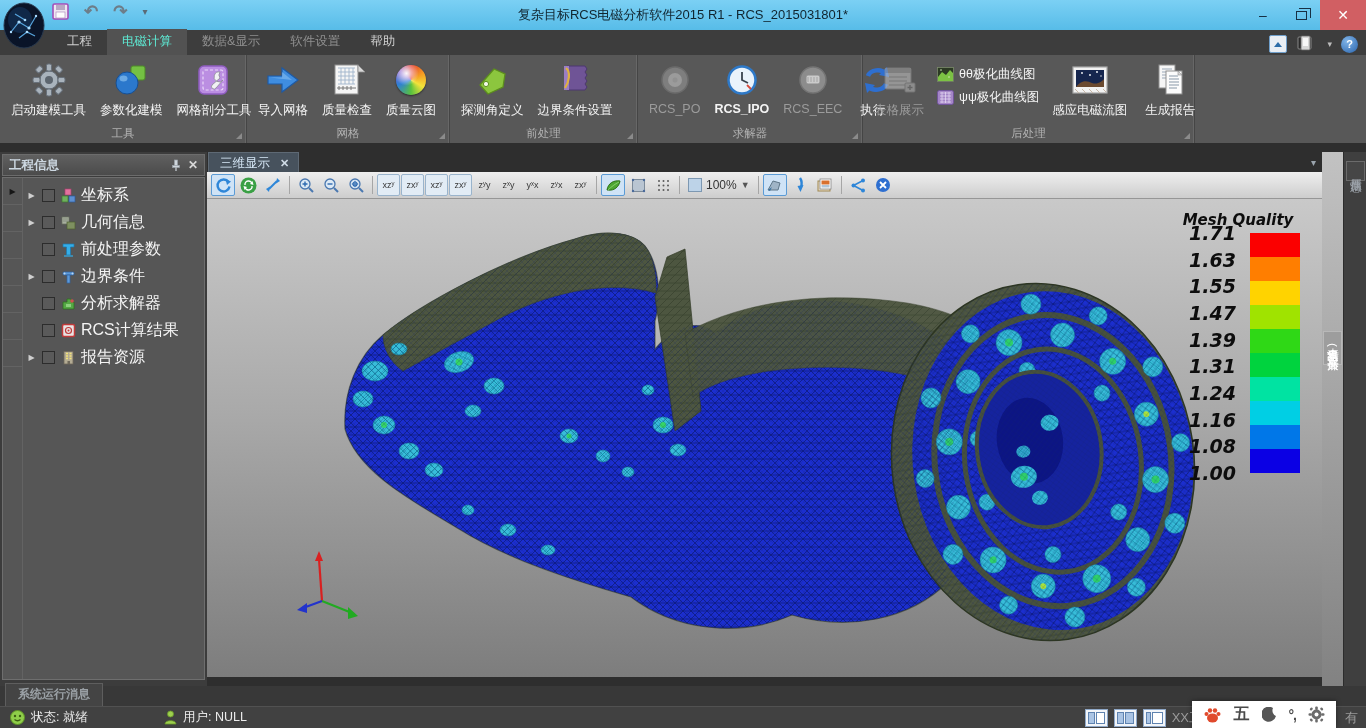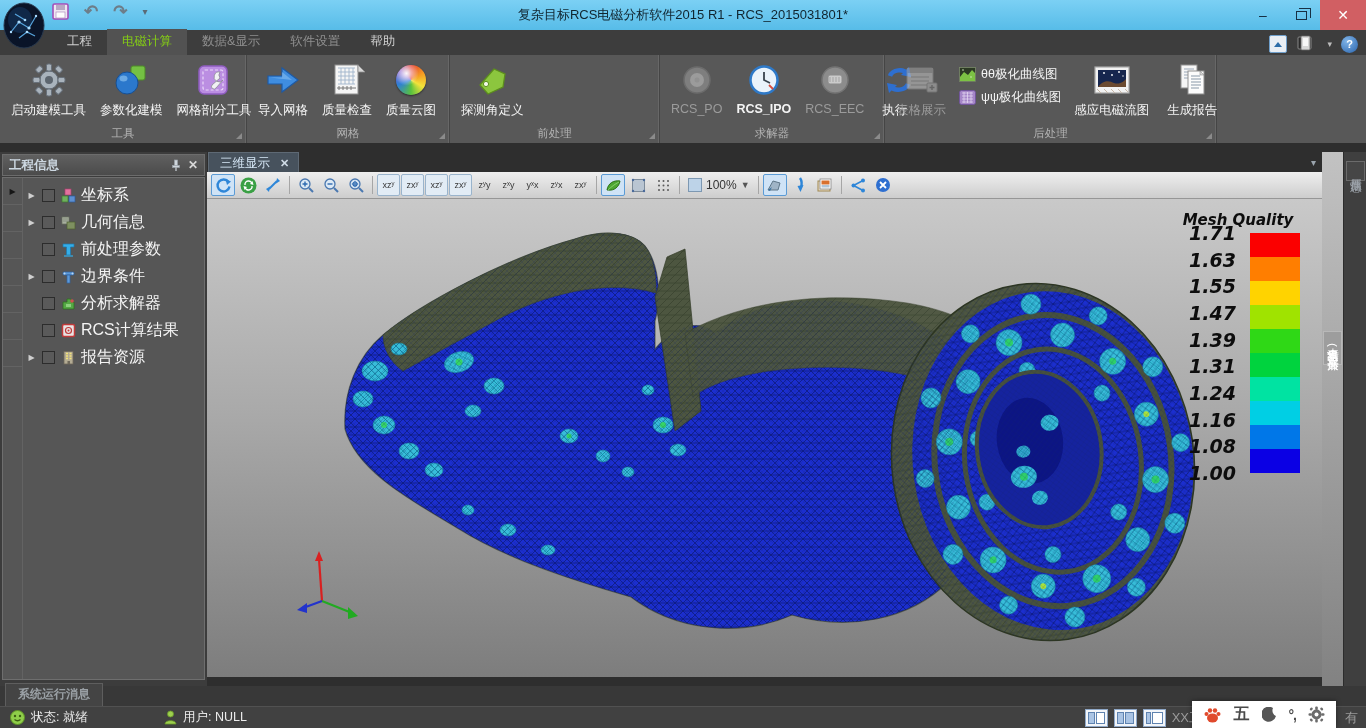--- a/index.html
+++ b/index.html
@@ -15,21 +15,21 @@
   .win-title { flex:1; text-align:center; font-size:13px; color:#10242e; }
   .winctrl { position:absolute; right:0; top:0; height:30px; display:flex; }
   .winbtn { width:38px; height:30px; display:flex; align-items:center; justify-content:center; color:#173044; font-size:14px; }
   .winbtn.close { width:46px; background:#d15f63; color:#fff; }
   .restore-glyph { width:11px; height:9px; border:1px solid #173044; position:relative; background:transparent; }
   .restore-glyph::before { content:""; position:absolute; left:2px; top:-4px; width:11px; height:9px; border:1px solid #173044; border-bottom:none; border-left:none; }
 
   
   .menubar { height:25px; background:#3d3d3d; display:flex; align-items:flex-end; padding-left:52px; position:relative; }
   .mtab { padding:4px 15px 5px; color:#cfcfcf; font-size:12.5px; cursor:default; }
-  .mtab.active { background:#525252; color:#84cc16; }
+  .mtab.active { background:#525252; color:#5eead4; }
   .mtab.dim { color:#8f8f8f; }
   .menubar-right { position:absolute; right:8px; bottom:2px; display:flex; gap:9px; align-items:center; }
   .mr-chevбox,
   .mr-chevbox { width:18px; height:18px; border:1px solid #6f9fcb; background:#e9eef4; display:flex; align-items:center; justify-content:center; border-radius:2px; }
   .chev-up { width:0; height:0; border-left:4px solid transparent; border-right:4px solid transparent; border-bottom:5px solid #2d6da8; }
   .help-circle { width:17px; height:17px; border-radius:50%; background:radial-gradient(circle at 35% 30%, #7fb4e8, #2a64ad); color:#fff; font-size:11px; font-weight:bold; display:flex; align-items:center; justify-content:center; }
   .mr-caret { color:#bdbdbd; font-size:9px; }
 
   
   .ribbon { height:88px; background:#585858; display:flex; position:relative; }
@@ -250,30 +250,40 @@
         <span class="ric">
             <span class="sphere-rainbow"></span>
           </span>
         <span class="rlabel">质量云图</span>
       </div>
     </div>
     <div class="glabel">网格</div>
     <span class="gcorner"></span>
   </div>
 
-  <div class="rgroup" style="width:210px">
+  <div class="rgroup" style="width:188px">
     <div class="items">
       <div class="rbtn">
         <span class="ric">
           <svg width="36" height="34" viewBox="0 0 36 34">
             <path d="M6 22 L20 6 L31 11 L29 24 L14 31 Z" fill="#8cc63e" stroke="#5d8f1d" stroke-width="1.3"></path>
             <circle cx="12" cy="21" r="2.6" fill="#f2f8e8" stroke="#5d8f1d" stroke-width="1"></circle>
           </svg>
         </span>
         <span class="rlabel">探测角定义</span>
+      </div>
+      <div class="rbtn">
+        <span class="ric">
+          <svg width="36" height="36" viewBox="0 0 36 36">
+            <path d="M10 4 H28 L30 7 L28 10 L30 13 L28 16 L30 19 L28 22 L30 25 L28 28 H10 Z" fill="#6f5496" stroke="#4c3770" stroke-width="1"></path>
+            <rect x="7" y="4" width="5" height="24" fill="#9b7ec4"></rect>
+            <path d="M9 6 C14 10 12 20 8 26" stroke="#e0b23e" stroke-width="2.2" fill="none"></path>
+          </svg>
+        </span>
+        <span class="rlabel">边界条件设置</span>
       </div>
     </div>
     <div class="glabel">前处理</div>
     <span class="gcorner"></span>
   </div>
 
   <div class="rgroup" style="width:225px">
     <div class="items">
       <div class="rbtn disabled">
         <span class="ric">

